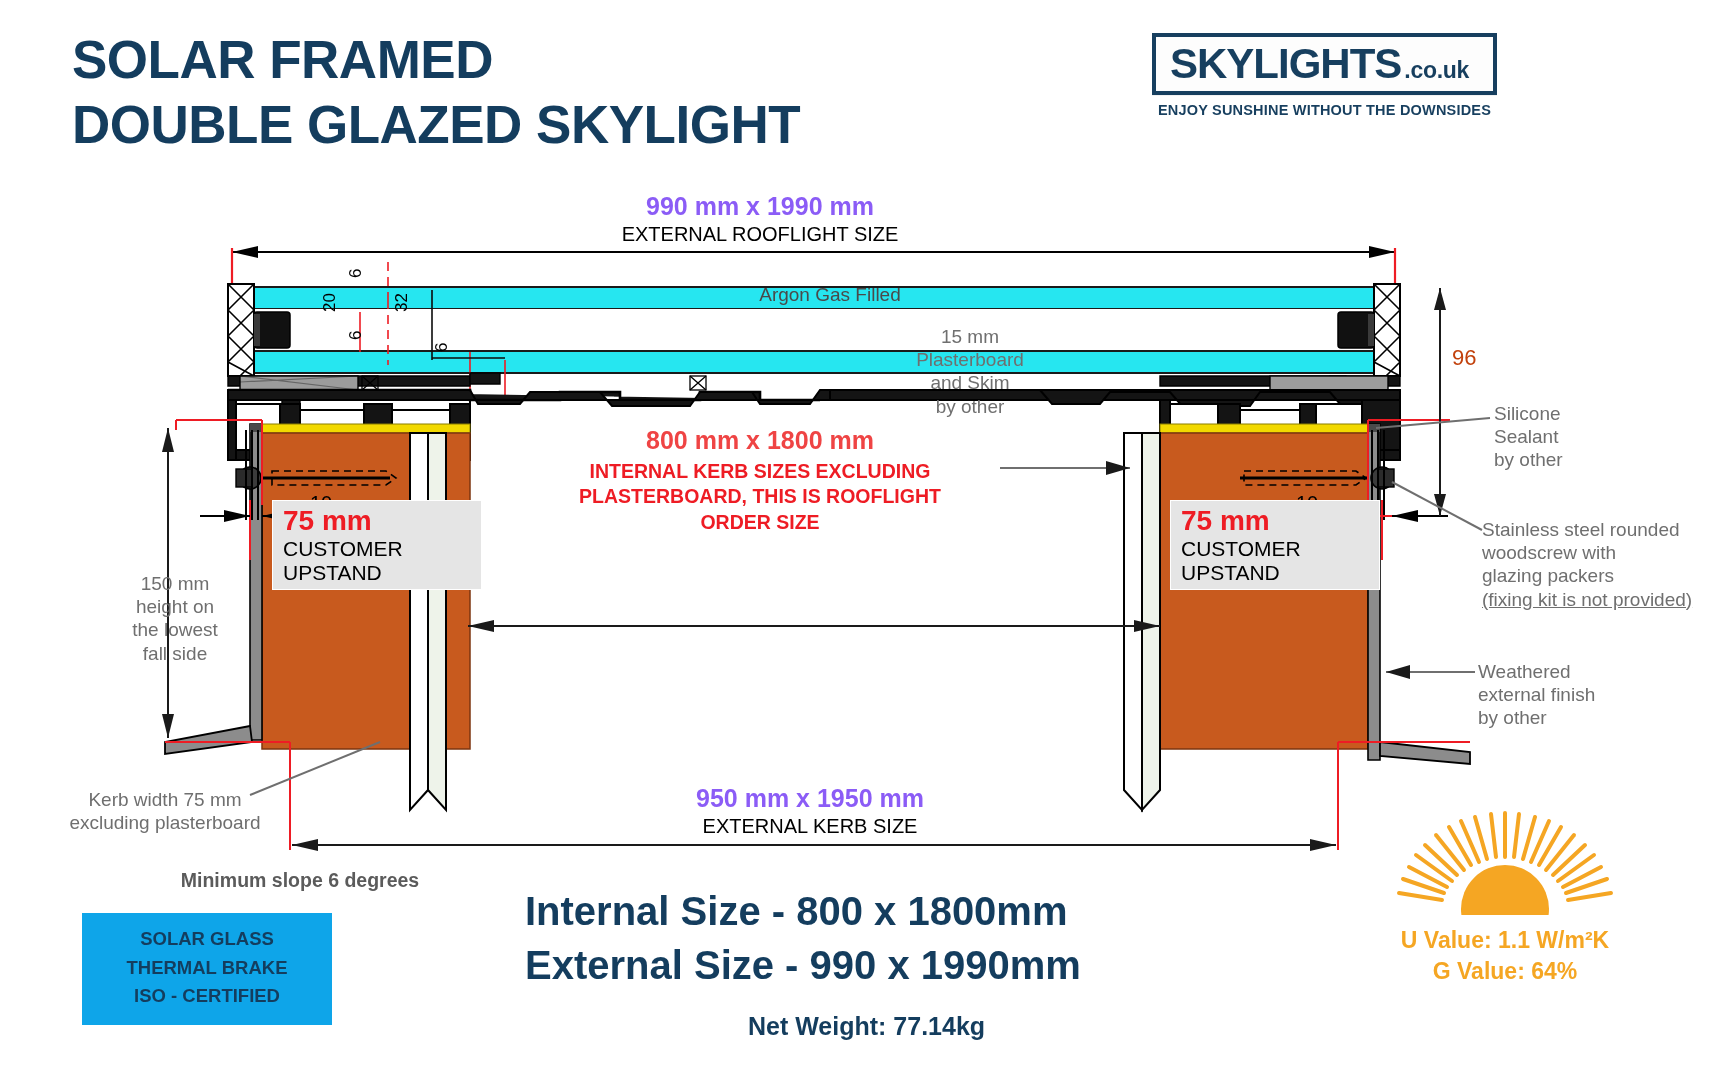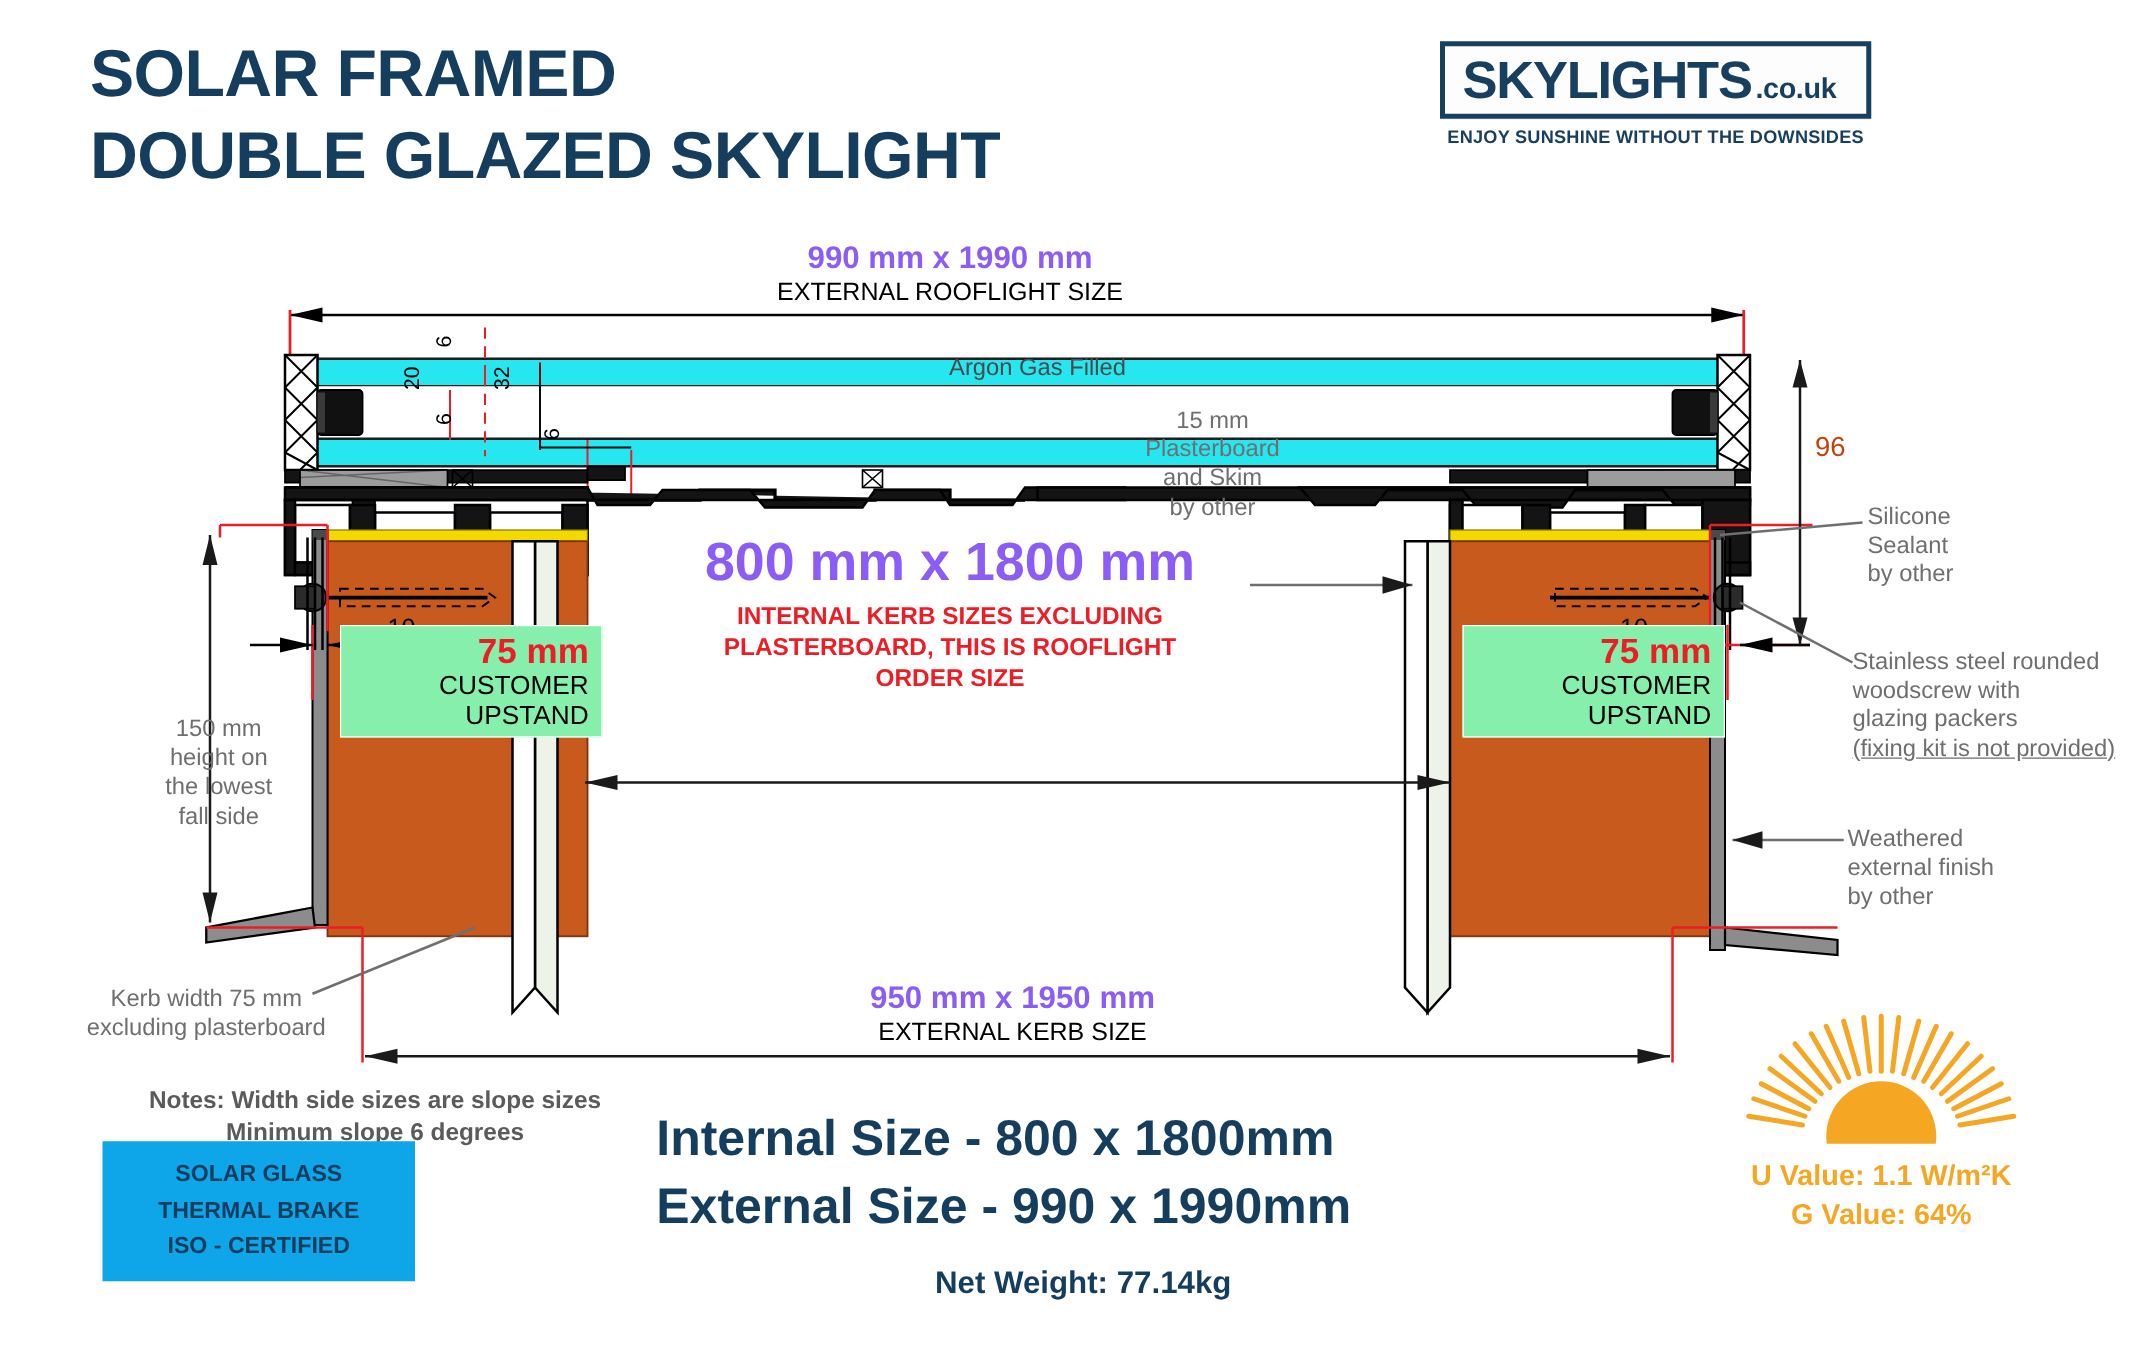--- a/index.html
+++ b/index.html
@@ -27,28 +27,28 @@
   .dim-bold{font-weight:bold;font-size:25px;color:#8b5cf6;text-align:center;}
   .dim-sub{font-size:20px;color:#000;text-align:center;}
   .note-grey{color:#6f6f6f;font-size:19px;line-height:1.22;}
   .note-grey-c{color:#6f6f6f;font-size:19px;line-height:1.22;text-align:center;}
   .tiny-dim{font-size:17px;color:#000;}
 
   
   #draw{left:0;top:0;width:1720px;height:1080px;}
 
   
-  .upstand-box{background:#86efac;border:1px solid #fff;text-align:right;padding:4px 10px;}
+  .upstand-box{background:#e5e5e5;border:1px solid #fff;text-align:left;padding:4px 10px;}
   .upstand-mm{color:#ee1c24;font-weight:bold;font-size:28px;line-height:1.15;}
   .upstand-l1{color:#000;font-size:21px;line-height:1.15;}
   .upstand-l2{color:#000;font-size:21px;line-height:1.15;}
 
   
   #centre-block{left:500px;top:425px;width:520px;text-align:center;}
-  #c-blue{color:#8b5cf6;font-weight:bold;font-size:43px;line-height:1.2;}
+  #c-blue{color:#ef4444;font-weight:bold;font-size:25px;line-height:1.2;}
   #c-red1{color:#ee1c24;font-weight:bold;font-size:27px;line-height:1.25;margin-top:2px;}
   #c-red2{color:#ee1c24;font-weight:bold;font-size:19.5px;line-height:1.3;margin-top:4px;}
 
   
   .sum-line{color:#143d5e;font-weight:bold;font-size:40px;line-height:1.28;white-space:nowrap;}
   #net-weight{color:#143d5e;font-weight:bold;font-size:25px;}
 
   
   #badge{left:82px;top:913px;width:250px;padding:12px 0 14px;
          background:#0ea5e9;text-align:center;color:#143d5e;font-weight:bold;
@@ -369,21 +369,20 @@
 <div class="abs note-grey-c" style="left:30px;top:788px;width:270px;">
   <div>Kerb width 75 mm</div>
   <div>excluding plasterboard</div>
 </div>
 
 <div class="abs dim-bold" style="left:490px;top:784px;width:640px;">950 mm x 1950 mm</div>
 <div class="abs dim-sub" style="left:490px;top:815px;width:640px;">EXTERNAL KERB SIZE</div>
 
 <div class="abs" style="left:80px;top:867px;width:440px;text-align:center;color:#5b5b5b;
             font-weight:bold;font-size:19.5px;line-height:1.35;">
-  <div>Notes: Width side sizes are slope sizes</div>
   <div>Minimum slope 6 degrees</div>
 </div>
 
 <div class="abs" id="badge">
   <div>SOLAR GLASS</div>
   <div>THERMAL BRAKE</div>
   <div>ISO - CERTIFIED</div>
 </div>
 
 <div class="abs sum-line" style="left:525px;top:886px;">Internal Size  - 800 x 1800mm</div>

